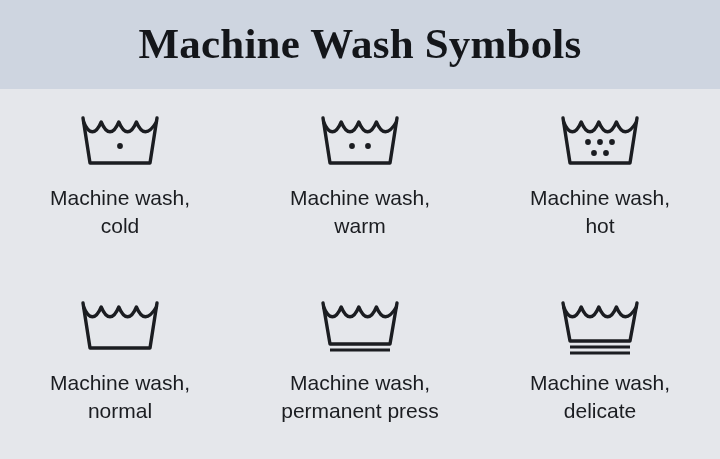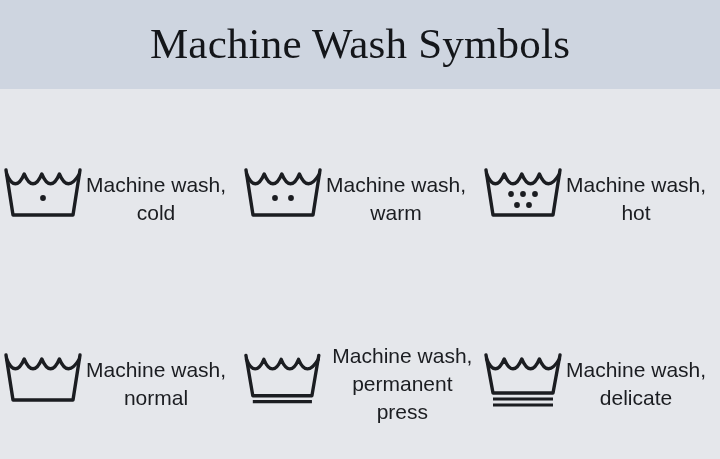--- a/index.html
+++ b/index.html
@@ -32,21 +32,21 @@
     height: 89px;
     background: #ced5e0;
     display: flex;
     align-items: center;
     justify-content: center;
   }
 
   .poster-title {
     font-family: "Liberation Serif", serif;
     font-size: 43px;
-    font-weight: 400;
+    font-weight: 700;
     color: #14161a;
     letter-spacing: 0.2px;
     line-height: 1;
     white-space: nowrap;
     margin: 4px;
     padding: 0 0 3px 0;
   }
 
   
   .symbol-grid {
@@ -56,21 +56,21 @@
     width: 720px;
     height: 370px;
     display: grid;
     grid-template-columns: repeat(3, 1fr);
     grid-template-rows: repeat(2, 1fr);
     box-sizing: border-box;
   }
 
   .symbol-cell {
     display: flex;
-    flex-direction: row;
+    flex-direction: column;
     align-items: center;
     justify-content: flex-start;
     padding-top: 22px;
     box-sizing: border-box;
   }
 
   .symbol-art {
     width: 86px;
     height: 60px;
     display: block;

